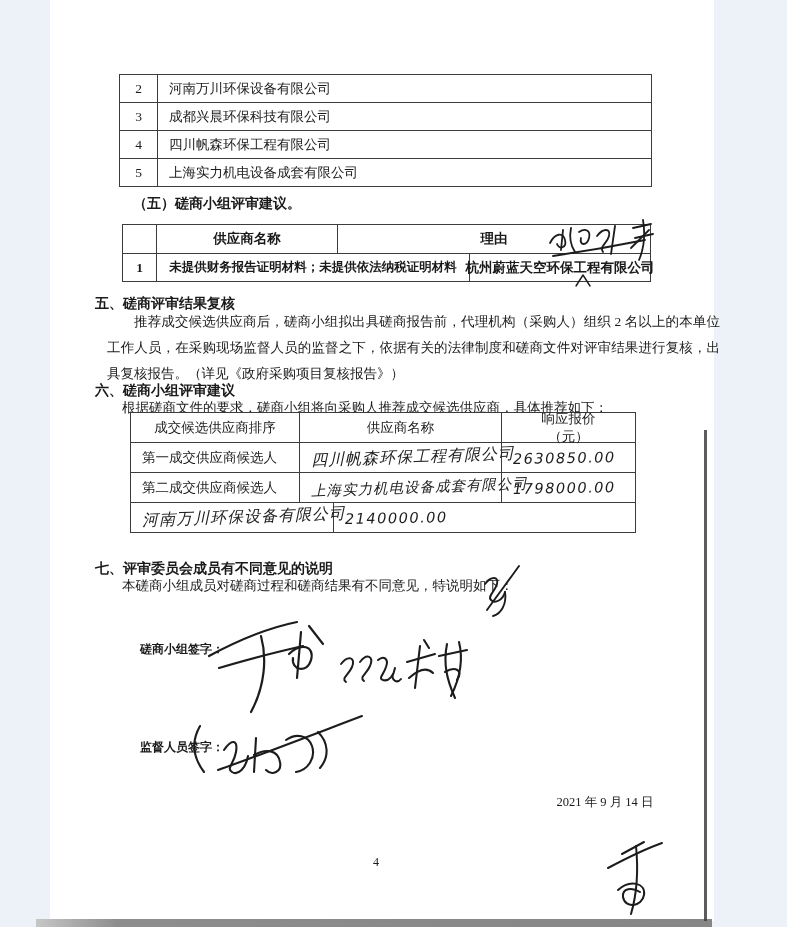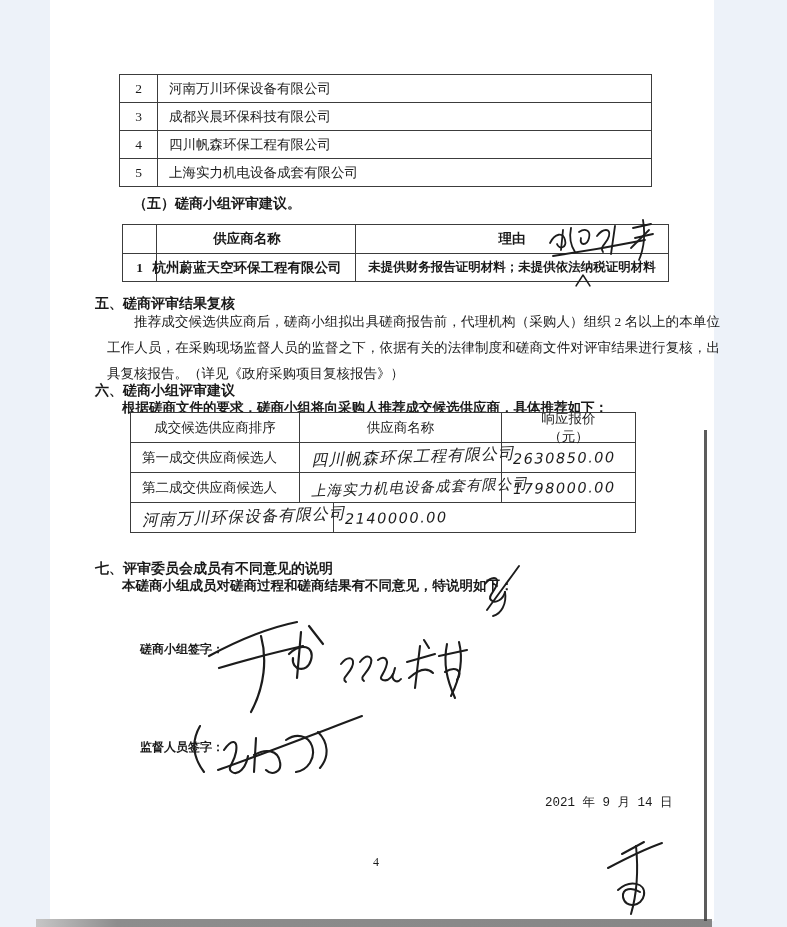--- a/index.html
+++ b/index.html
@@ -25,38 +25,38 @@
     background:linear-gradient(to right,#c6c6c6,#8d8d8d 12%,#868686);
   }
   .shadow-right{
     position:absolute;
     left:704px;top:430px;width:3px;height:491px;
     background:#3f3f3f;opacity:.85;
   }
   .abs{position:absolute;}
   .heading{font-size:14px;font-weight:bold;white-space:nowrap;}
   .body-text{font-size:13.5px;line-height:26px;text-align:justify;text-indent:2em;}
-  .single-line{font-size:13.5px;white-space:nowrap;text-indent:2em;font-weight:bold;}
+  .single-line{font-size:13.5px;white-space:nowrap;text-indent:2em;}
 
   
   .tbl{border:1px solid #3c3c3c;background:#fff;}
   .trow{display:flex;border-top:1px solid #3c3c3c;}
   .trow:first-child{border-top:none;}
   .tcell{
     border-left:1px solid #3c3c3c;
     display:flex;align-items:center;justify-content:center;
     font-size:13.5px;box-sizing:border-box;white-space:nowrap;
   }
   .tcell:first-child{border-left:none;}
   .tcell.left{justify-content:flex-start;padding-left:11px;}
 
   .t1-c0{width:37px;}  .t1-c1{width:494px;}
   .t1 .trow{height:27px;}
 
-  .t2-c0{width:33px;}  .t2-c1{width:181px;} .t2-c2{width:313px;margin-left:18px;}
+  .t2-c0{width:33px;}  .t2-c1{width:181px;} .t2-c2{width:313px;}
   .t2 .trow{height:27px;}
   .t2 .tcell{font-weight:bold;}
   .t2 .reason{font-size:12.5px;}
 
   .t3-c0{width:168px;} .t3-c1{width:202px;} .t3-c2{width:134px;}
   .t3 .hdr{height:41px;}
   .t3 .trow{height:29px;}
   .t3-hdr-price{display:flex;flex-direction:column;align-items:center;justify-content:center;line-height:18px;}
 
   
@@ -114,22 +114,22 @@
   <div class="abs heading" style="left:133px;top:195px;">（五）磋商小组评审建议。</div>
 
   <div class="tbl t2 abs" style="left:122px;top:224px;">
     <div class="trow" style="height:28px;">
       <div class="tcell t2-c0"></div>
       <div class="tcell t2-c1">供应商名称</div>
       <div class="tcell t2-c2">理由</div>
     </div>
     <div class="trow">
       <div class="tcell t2-c0">1</div>
+      <div class="tcell t2-c2 reason">未提供财务报告证明材料；未提供依法纳税证明材料</div>
       <div class="tcell t2-c1">杭州蔚蓝天空环保工程有限公司</div>
-      <div class="tcell t2-c2 reason">未提供财务报告证明材料；未提供依法纳税证明材料</div>
     </div>
   </div>
 
   <svg class="sig abs" style="left:545px;top:218px;" width="112" height="46" viewBox="0 0 112 46">
     <path d="M5,25 C10,15 18,14 20,22 C22,30 14,32 12,26" stroke-width="1.8"></path>
     <path d="M18,12 L16,32" stroke-width="1.8"></path>
     <path d="M26,10 C24,20 26,28 30,34" stroke-width="1.8"></path>
     <path d="M34,14 C40,10 46,12 44,20 C42,28 34,28 36,20" stroke-width="1.8"></path>
     <path d="M52,18 C58,10 66,10 64,18 C62,26 54,28 58,34" stroke-width="1.8"></path>
     <path d="M70,8 L66,36" stroke-width="1.8"></path>
@@ -225,21 +225,21 @@
   <svg class="sig abs" style="left:188px;top:710px;" width="180" height="72" viewBox="0 0 180 72">
     <path d="M12,16 C4,30 4,46 16,62" stroke-width="2.1"></path>
     <path d="M36,40 C44,28 50,30 48,42 C46,54 38,58 44,62 C50,66 58,58 60,46" stroke-width="2.1"></path>
     <path d="M68,28 L66,62" stroke-width="2.1"></path>
     <path d="M66,45 C78,38 90,40 92,52 C94,62 84,66 78,60" stroke-width="2.1"></path>
     <path d="M98,30 C108,23 120,25 124,36 C128,48 120,60 108,62" stroke-width="2.1"></path>
     <path d="M30,60 C64,48 116,28 174,6" stroke-width="2.1"></path>
     <path d="M130,22 C140,32 142,46 132,58" stroke-width="2.1"></path>
   </svg>
 
-  <div class="abs date-text" style="left:545px;top:794px;width:120px;text-align:center;font-family:Liberation Mono, monospace;">2021 年 9 月 14 日</div>
+  <div class="abs date-text" style="left:545px;top:794px;width:120px;text-align:center;">2021 年 9 月 14 日</div>
   <div class="abs page-num" style="left:366px;top:855px;width:20px;text-align:center;">4</div>
 
   <svg class="sig abs" style="left:590px;top:836px;" width="84" height="84" viewBox="0 0 84 84">
     <path d="M32,18 L54,6" stroke-width="2"></path>
     <path d="M18,32 C35,23 55,13 72,7" stroke-width="2"></path>
     <path d="M46,10 C48,30 48,54 41,78" stroke-width="2"></path>
     <path d="M28,54 C40,43 56,47 54,59 C52,71 35,73 33,61 C32,52 42,51 50,56" stroke-width="2"></path>
   </svg>
 </div>
 

